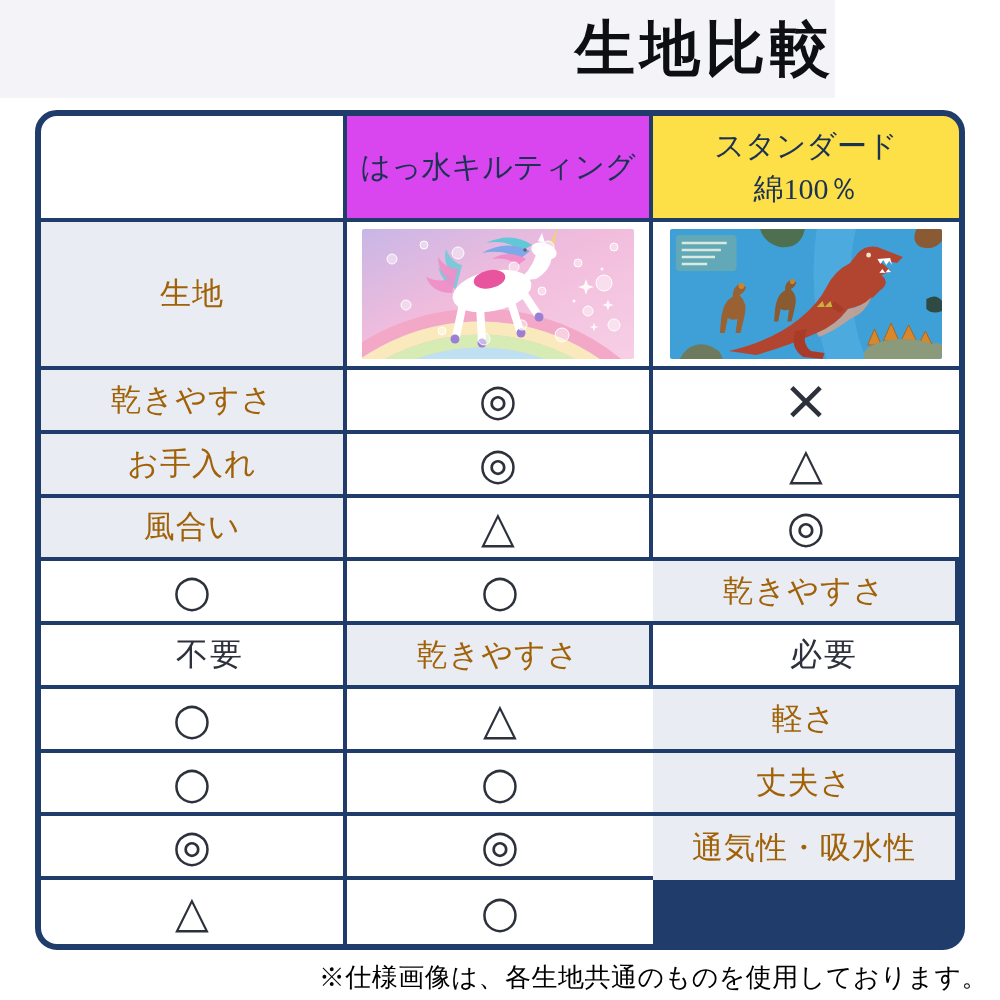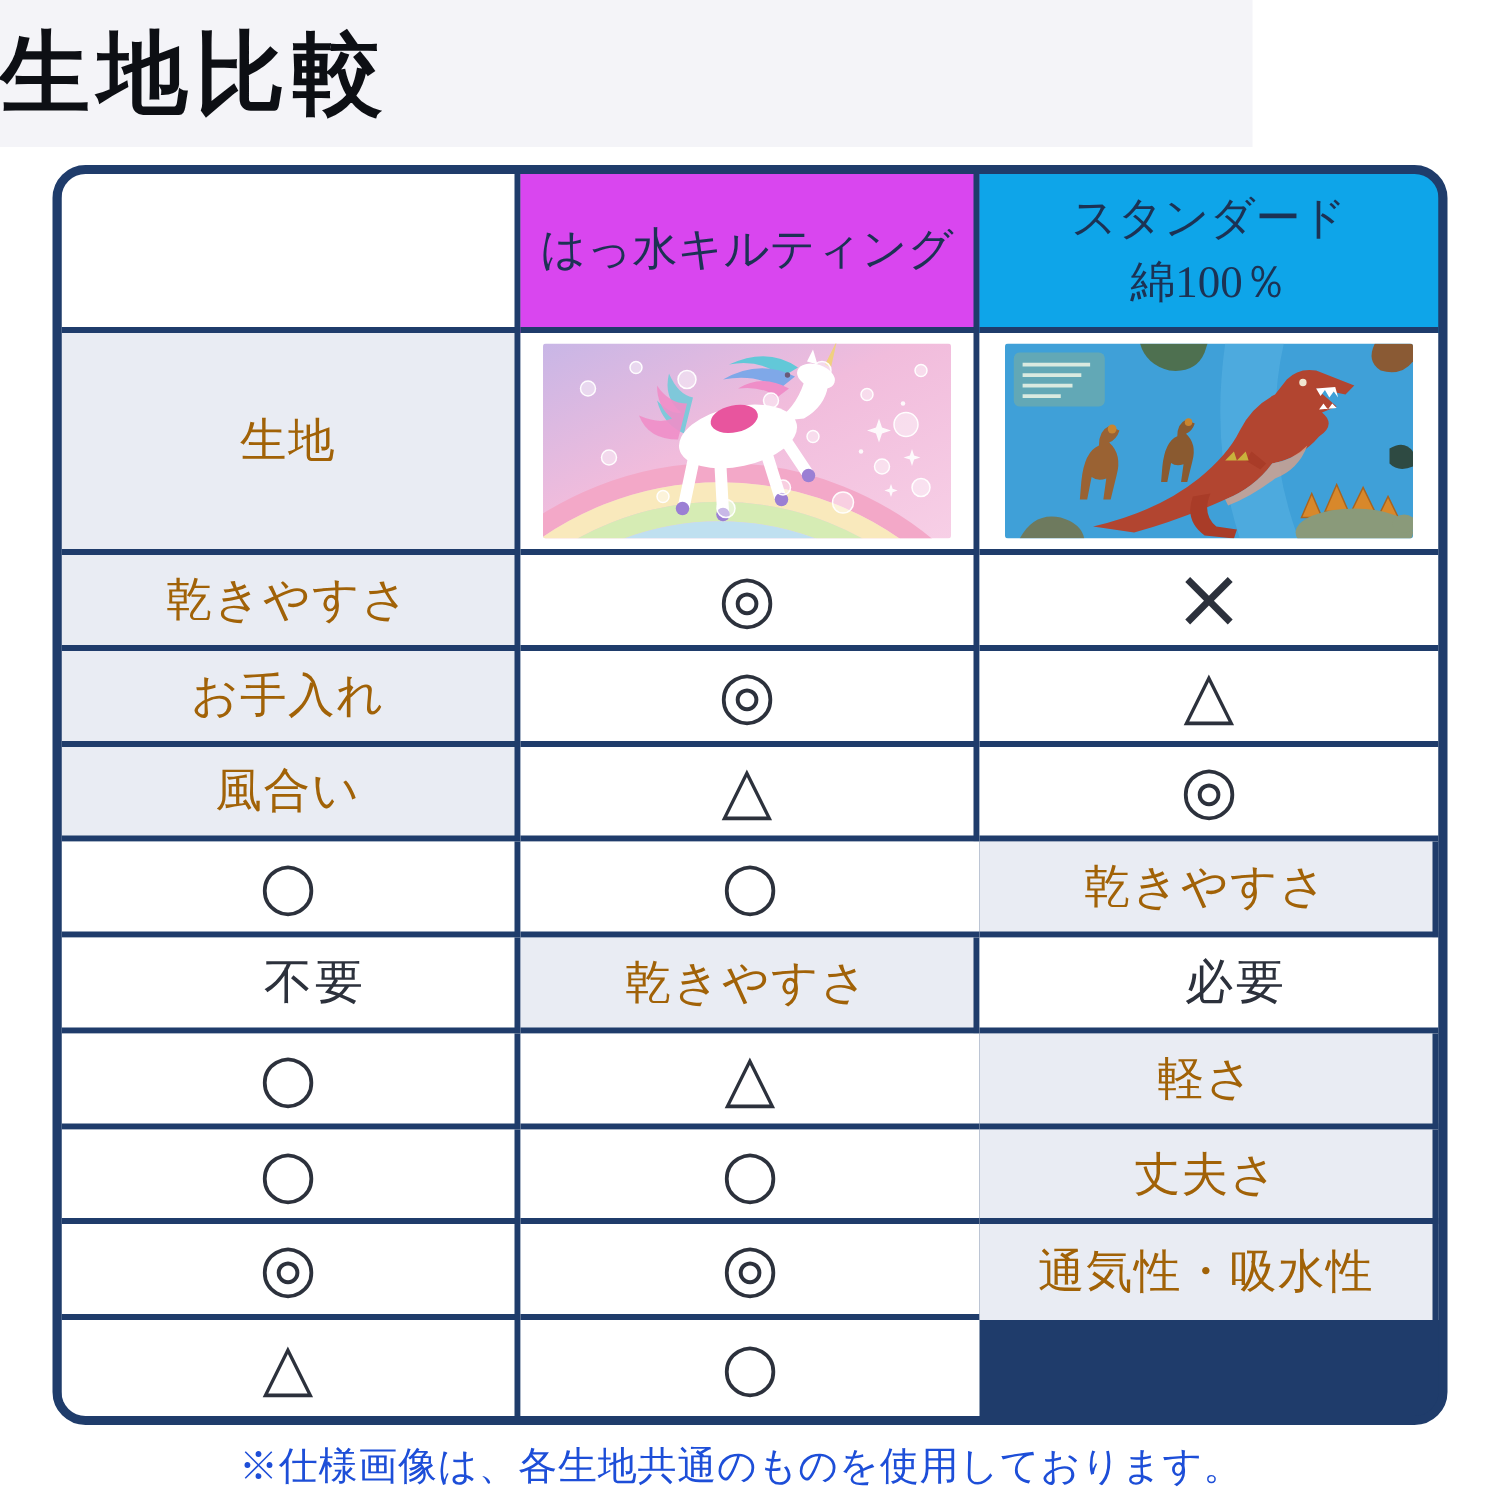--- a/index.html
+++ b/index.html
@@ -4,21 +4,21 @@
 <style>
   * { margin:0; padding:0; box-sizing:border-box; }
   html,body { width:1000px; height:1000px; }
   body {
     width:1000px; height:1000px; background:#ffffff; overflow:hidden;
     font-family:"Liberation Serif","DejaVu Serif",serif;
   }
   
   .title-band {
     width:835px; height:98px; background:#f4f4f8;
-    display:flex; align-items:center; justify-content:flex-start;
+    display:flex; align-items:center; justify-content:flex-end;
   }
   .title-band h1 {
     font-size:60px; font-weight:700; color:#0d0f14; letter-spacing:5px;
     font-family:"Liberation Serif","DejaVu Serif",serif;
   }
   
   .table-wrap {
     width:930px; height:840px; margin:12px 0 0 35px;
     border:6px solid #1f3c6b; border-radius:22px; overflow:hidden;
     background:#1f3c6b;
@@ -31,32 +31,32 @@
   }
   .cell {
     display:flex; align-items:center; justify-content:center;
     background:#ffffff; text-align:center;
     border-bottom:4px solid #1f3c6b;
   }
   .cell.bR { border-right:4px solid #1f3c6b; }
   .cell.lastRow { border-bottom:none; }
   .hd { flex-direction:column; line-height:1.45; font-size:30px; color:#1c3254; }
   .hd-blue  { background:#d946ef; }
-  .hd-cream { background:#0ea5e9; }
+  .hd-cream { background:#fde047; }
   .lbl { background:#e9ecf3; color:#a16207; font-size:31px; letter-spacing:1px; }
   .val { color:#2c313c; }
   .sym { font-family:"DejaVu Sans","Liberation Sans",sans-serif; font-size:44px; line-height:1; }
   .sym-x { font-size:56px; }
   .txt { font-size:32px; letter-spacing:2px;padding-left:36px; }
   .fabric-cell { padding:6px; }
   .fabric-cell svg { width:272px; height:130px; border-radius:2px; }
   
   .footnote {
-    width:1000px; margin-top:10px; text-align:center; padding-right:12px;
-    font-size:26px; color:#1d4ed8; letter-spacing:0.5px;
+    width:1000px; margin-top:10px; text-align:right; padding-right:12px;
+    font-size:26px; color:#000000; letter-spacing:0.5px;
   }
 </style>
 </head>
 <body>
 
 <div class="title-band">
   <h1>生地比較</h1>
 </div>
 
 <div class="table-wrap">

